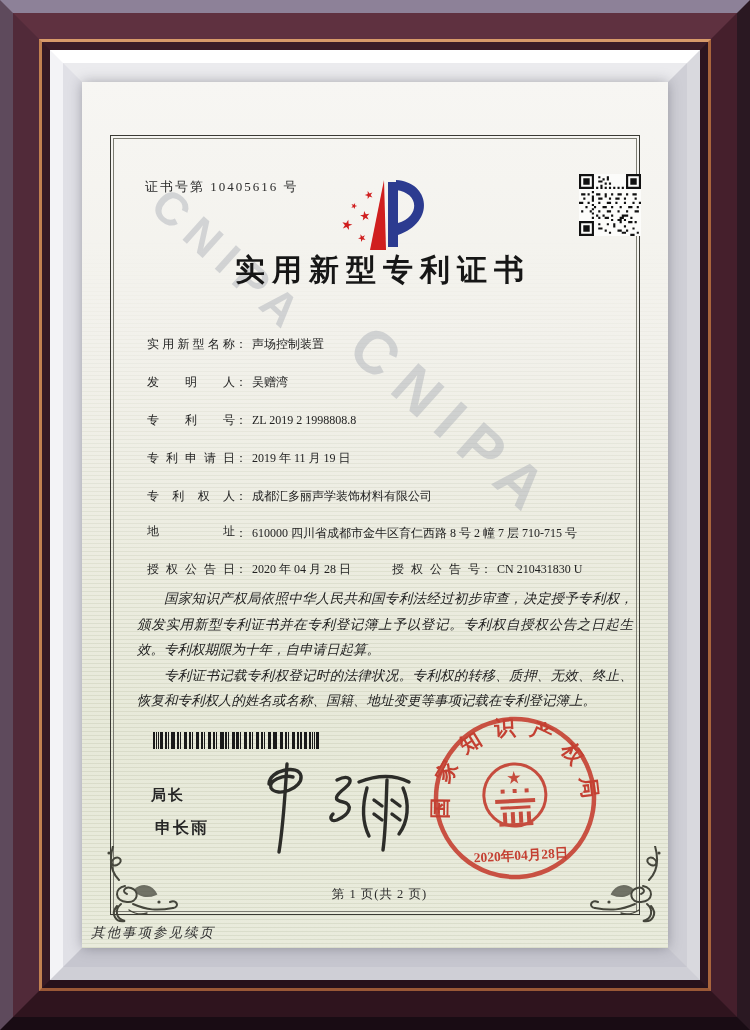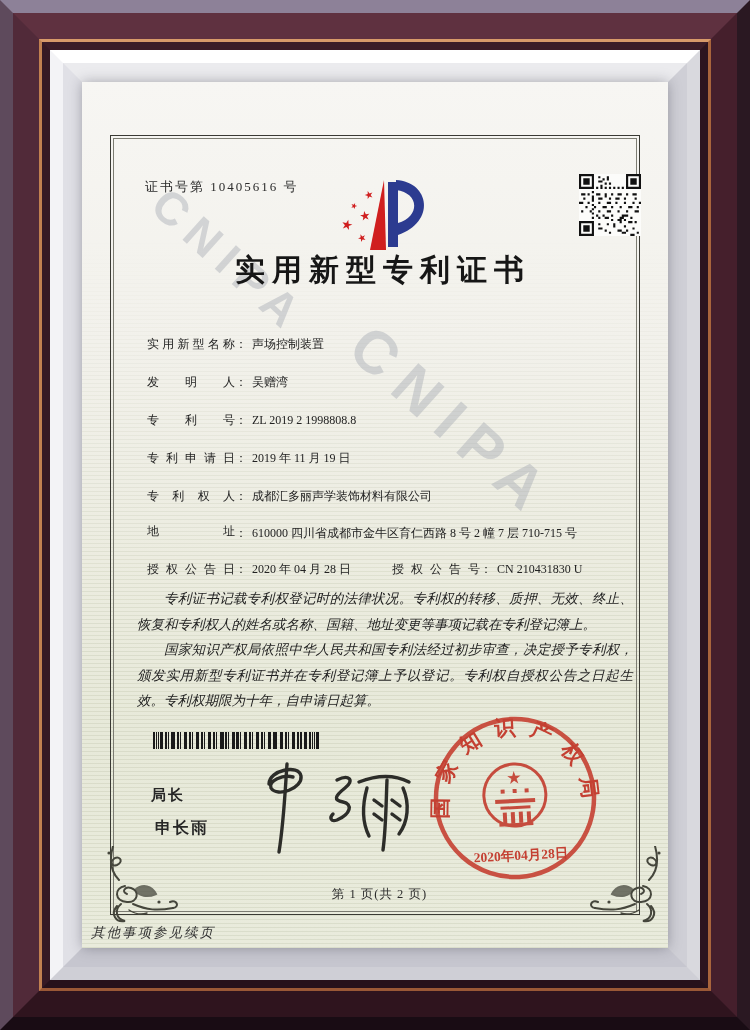--- a/index.html
+++ b/index.html
@@ -121,22 +121,22 @@
             <span class="flabel">地址</span><span>：</span><span class="fvalue wrap">610000 四川省成都市金牛区育仁西路 8 号 2 幢 7 层 710-715 号</span>
           </div>
           <div class="frow" style="top:479px">
             <span class="flabel">授权公告日</span><span>：</span><span class="fvalue">2020 年 04 月 28 日</span>
             <span class="pair2">
               <span class="flabel">授权公告号</span><span>：</span><span class="fvalue">CN 210431830 U</span>
             </span>
           </div>
 
           <div class="paras">
+            <p>国家知识产权局依照中华人民共和国专利法经过初步审查，决定授予专利权，颁发实用新型专利证书并在专利登记簿上予以登记。专利权自授权公告之日起生效。专利权期限为十年，自申请日起算。</p>
             <p>专利证书记载专利权登记时的法律状况。专利权的转移、质押、无效、终止、恢复和专利权人的姓名或名称、国籍、地址变更等事项记载在专利登记簿上。</p>
-            <p>国家知识产权局依照中华人民共和国专利法经过初步审查，决定授予专利权，颁发实用新型专利证书并在专利登记簿上予以登记。专利权自授权公告之日起生效。专利权期限为十年，自申请日起算。</p>
           </div>
 
           <div class="barcode"></div>
 
           <div class="dir-title">局长</div>
           <div class="dir-name">申长雨</div>
 
           <svg class="signature" width="180" height="100" viewBox="0 0 180 100">
             <g fill="none" stroke="#1d1d1b" stroke-width="3.4" stroke-linecap="round" opacity=".92">
               <path d="M46 6 C44 34 43 62 38 94"></path>

